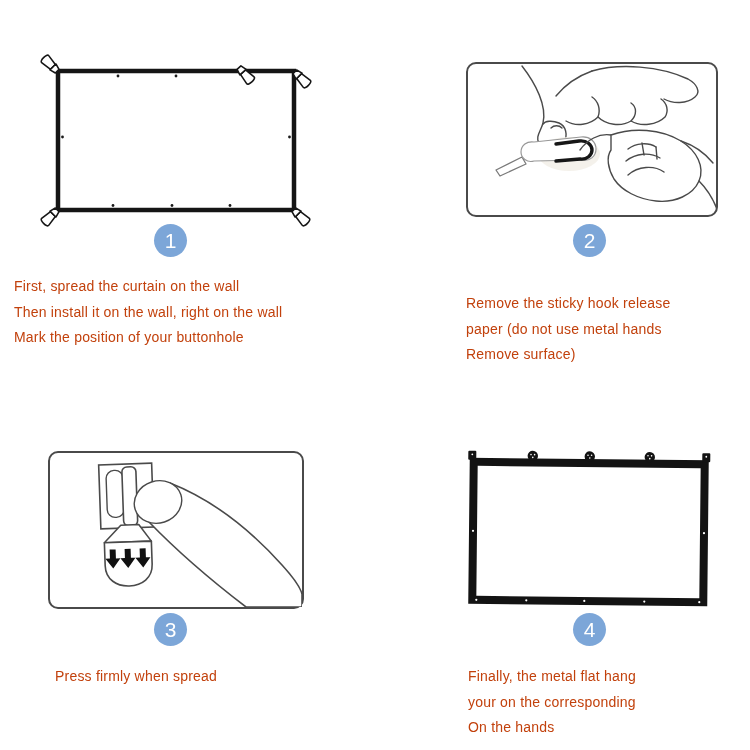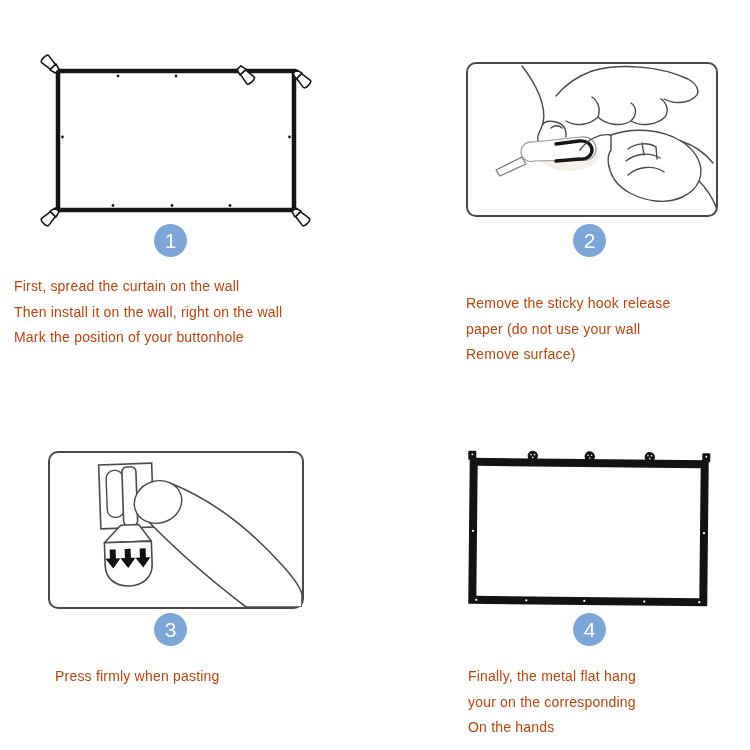--- a/index.html
+++ b/index.html
@@ -150,26 +150,26 @@
   <div class="badge" style="left:573px;top:613px;">4</div>
 
   <div class="caption" style="left:14px;top:274px;">
     <div>First, spread the curtain on the wall</div>
     <div>Then install it on the wall, right on the wall</div>
     <div>Mark the position of your buttonhole</div>
   </div>
 
   <div class="caption" style="left:466px;top:256px;margin-top:35px;">
     <div>Remove the sticky hook release</div>
-    <div>paper (do not use your wall</div>
+    <div>paper (do not use metal hands</div>
     <div>Remove surface)</div>
   </div>
 
   <div class="caption" style="left:55px;top:664px;">
-    <div>Press firmly when pasting</div>
+    <div>Press firmly when spread</div>
   </div>
 
   <div class="caption" style="left:468px;top:664px;">
     <div>Finally, the metal flat hang</div>
     <div>your on the corresponding</div>
     <div>On the hands</div>
   </div>
 
 </div>
 

